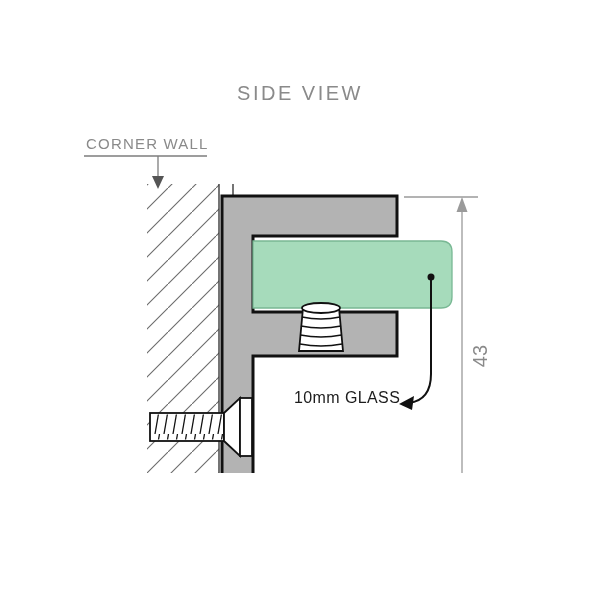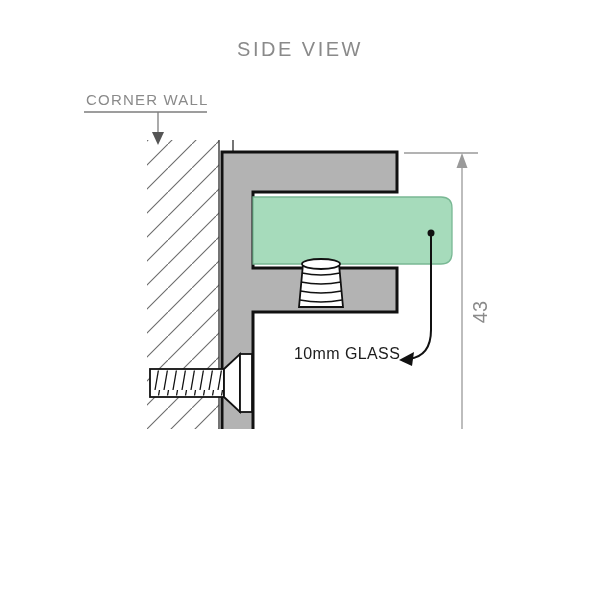--- a/index.html
+++ b/index.html
@@ -7,20 +7,21 @@
     padding: 0;
     background: #ffffff;
     font-family: "Liberation Sans", sans-serif;
   }
   .stage {
     position: relative;
     width: 600px;
     height: 429px;
     background: var(--bg, #ffffff);
     overflow: hidden;
+    margin-top: 44px;
   }
   svg { display: block; }
 
   .title-text {
     fill: var(--label-gray, #8a8a8a);
     font-size: 20px;
     letter-spacing: 2.5px;
     font-family: "Liberation Sans", sans-serif;
   }
   .wall-label-text {

